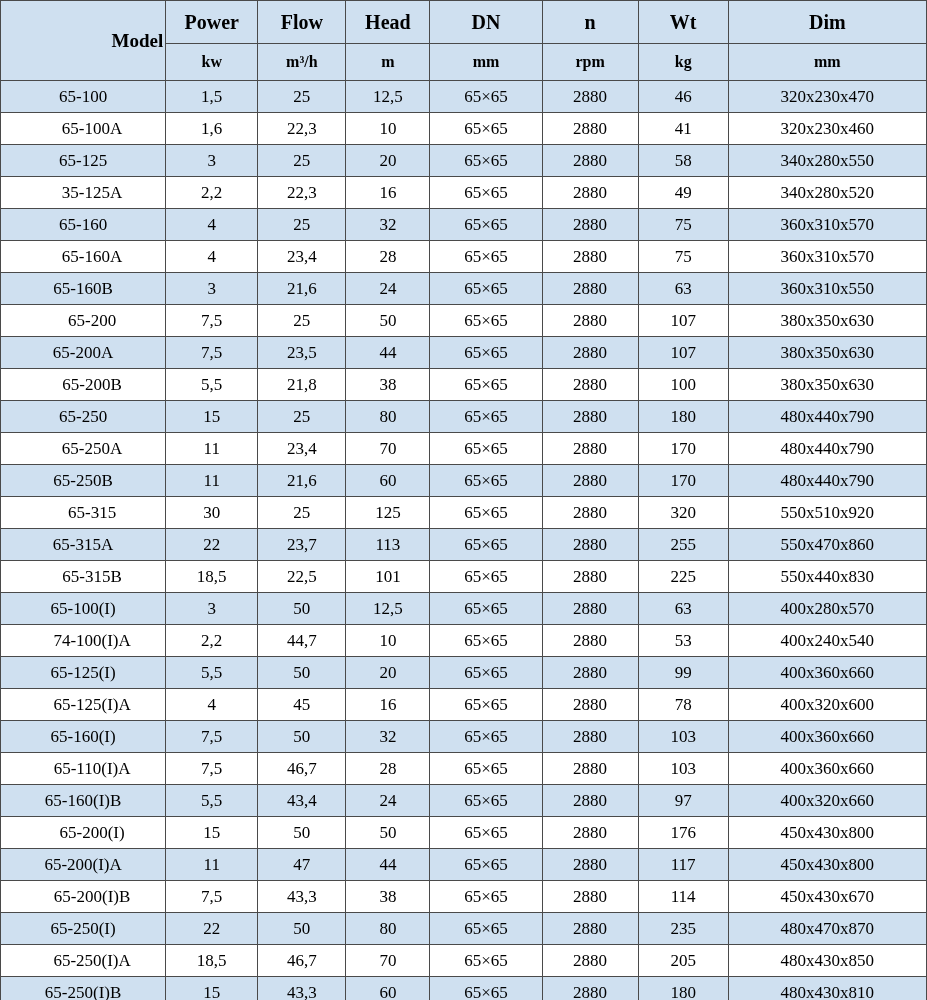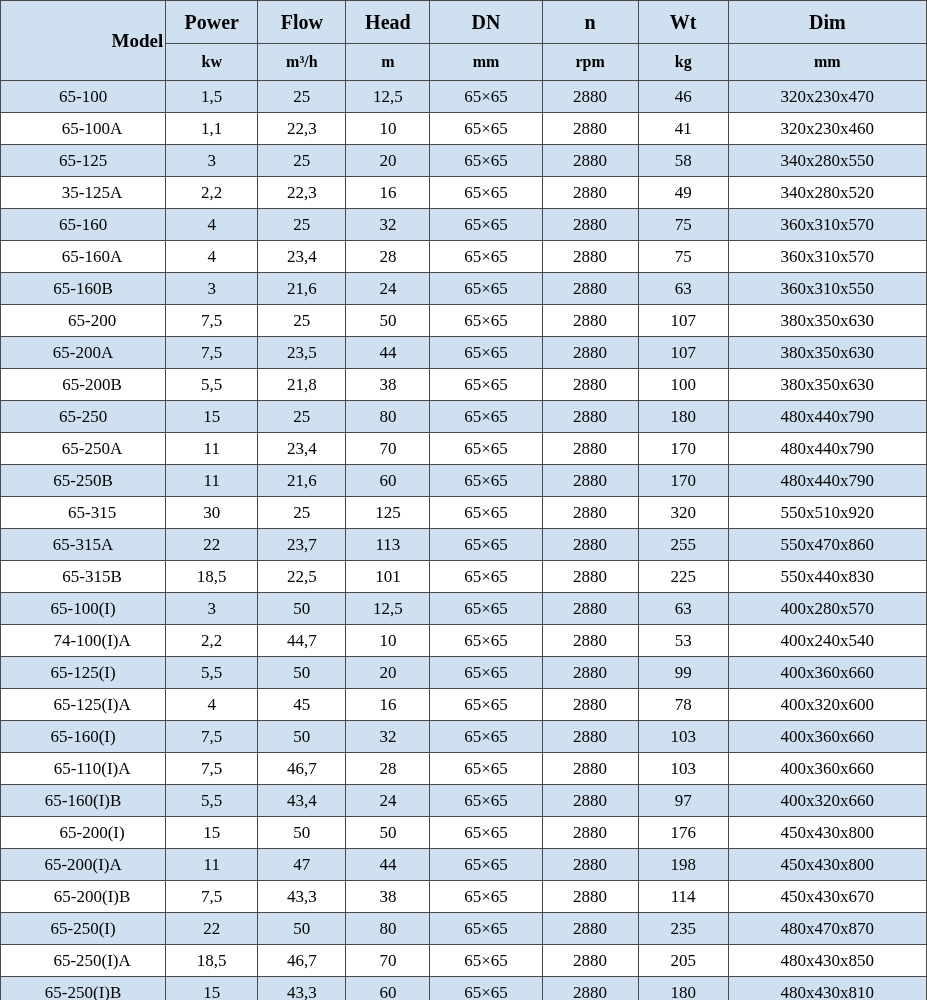--- a/index.html
+++ b/index.html
@@ -129,21 +129,21 @@
           <td>1,5</td>
           <td>25</td>
           <td>12,5</td>
           <td>65×65</td>
           <td>2880</td>
           <td>46</td>
           <td>320x230x470</td>
         </tr>
         <tr class="even">
           <td class="model-col">65-100A</td>
-          <td>1,1</td>
+          <td>1,6</td>
           <td>22,3</td>
           <td>10</td>
           <td>65×65</td>
           <td>2880</td>
           <td>41</td>
           <td>320x230x460</td>
         </tr>
         <tr class="odd">
           <td class="model-col">65-125</td>
           <td>3</td>
@@ -364,21 +364,21 @@
           <td>176</td>
           <td>450x430x800</td>
         </tr>
         <tr class="odd">
           <td class="model-col">65-200(I)A</td>
           <td>11</td>
           <td>47</td>
           <td>44</td>
           <td>65×65</td>
           <td>2880</td>
-          <td>198</td>
+          <td>117</td>
           <td>450x430x800</td>
         </tr>
         <tr class="even">
           <td class="model-col">65-200(I)B</td>
           <td>7,5</td>
           <td>43,3</td>
           <td>38</td>
           <td>65×65</td>
           <td>2880</td>
           <td>114</td>

